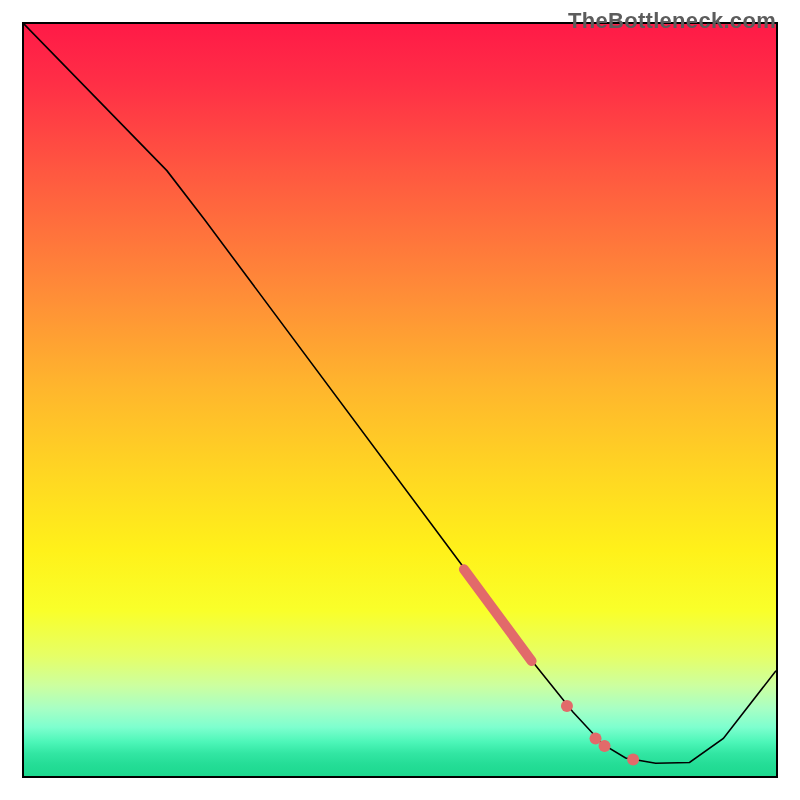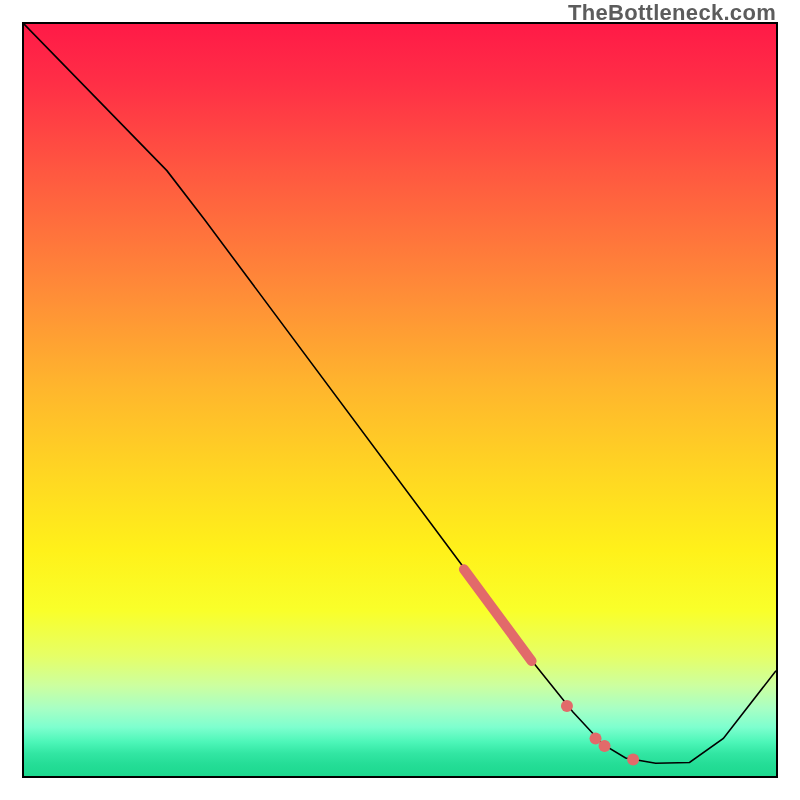--- a/index.html
+++ b/index.html
@@ -11,21 +11,21 @@
     font-family: Arial, Helvetica, sans-serif;
     overflow: hidden;
   }
   .chart-wrap {
     position: relative;
     width: 800px;
     height: 800px;
   }
   .watermark {
     position: absolute;
-    top: 0;
+    top: 8px;
     right: 24px;
     font-size: 22px;
     font-weight: 600;
     color: #5c5c5c;
     letter-spacing: 0.3px;
     z-index: 40;
   }
   .plot-border {
     position: absolute;
     left: 22px;

